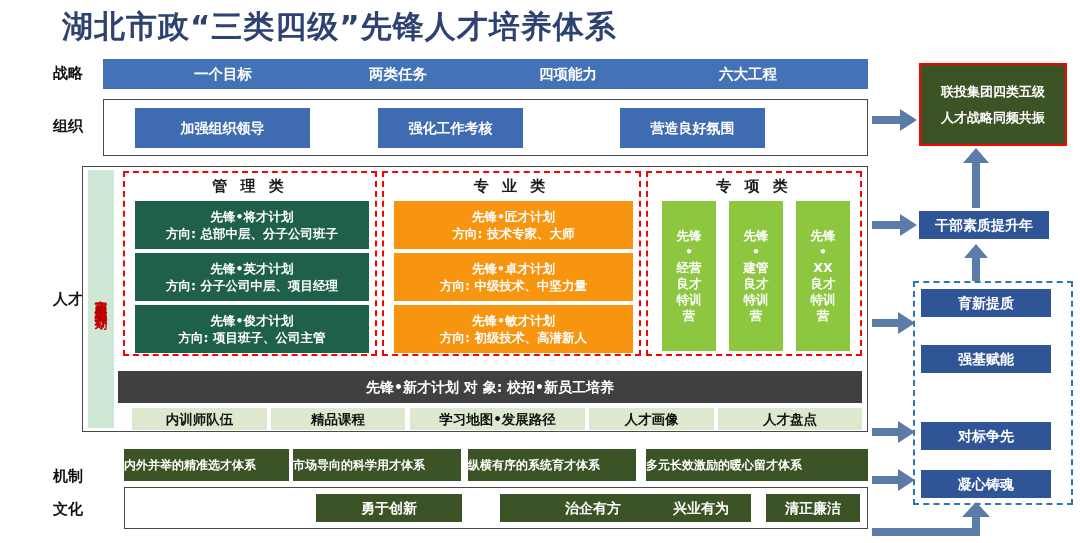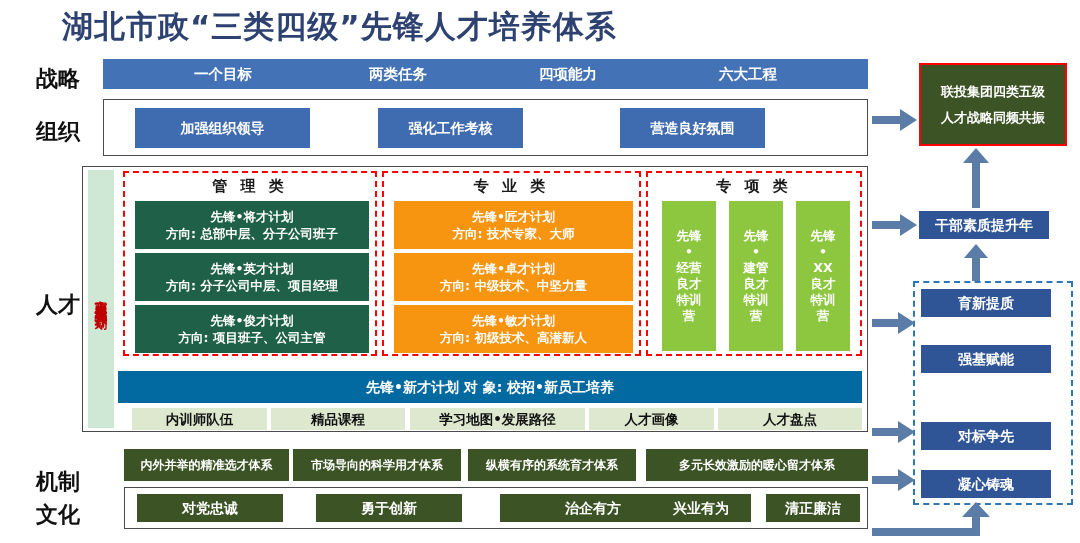--- a/index.html
+++ b/index.html
@@ -29,24 +29,24 @@
     font-size: 31px;
     font-weight: bold;
     color: #2e4272;
     letter-spacing: 1px;
     white-space: nowrap;
   }
 
   
   .rowlabel {
     position: absolute;
-    left: 18px;
+    left: 28px;
     width: 80px;
     text-align: center;
-    font-size: 22px;
+    font-size: 15px;
     font-weight: bold;
     color: #111111;
   }
 
   
   .panel {
     position: absolute;
     background: #ffffff;
     border: 1px solid #4a4a4a;
     box-sizing: border-box;
@@ -176,21 +176,21 @@
   }
   .spec-col span { display: block; }
 
   
   .newtalent-bar {
     position: absolute;
     left: 118px;
     top: 371px;
     width: 744px;
     height: 32px;
-    background: #0369a1;
+    background: #404040;
     color: #ffffff;
     font-size: 14px;
     font-weight: bold;
     line-height: 32px;
     text-align: center;
     box-sizing: border-box;
     white-space: nowrap;
   }
 
   
@@ -210,21 +210,20 @@
   
   .mech-box {
     position: absolute;
     top: 449px;
     height: 32px;
     line-height: 32px;
     background: #3c5425;
     color: #ffffff;
     font-size: 12px;
     font-weight: bold;
-    text-align: center;
     white-space: nowrap;
   }
 
   
   .culture-panel {
     left: 124px;
     top: 487px;
     width: 744px;
     height: 42px;
   }
@@ -380,21 +379,20 @@
   <div class="support-tile" style="left:410px;width:175px;">学习地图•发展路径</div>
   <div class="support-tile" style="left:589px;width:125px;">人才画像</div>
   <div class="support-tile" style="left:718px;width:144px;">人才盘点</div>
 
   <div class="mech-box" style="left:124px;width:165px;">内外并举的精准选才体系</div>
   <div class="mech-box" style="left:293px;width:168px;">市场导向的科学用才体系</div>
   <div class="mech-box" style="left:468px;width:168px;">纵横有序的系统育才体系</div>
   <div class="mech-box" style="left:646px;width:222px;">多元长效激励的暖心留才体系</div>
 
   <div class="panel culture-panel"></div>
-  <div class="culture-box" style="left:137px;width:146px;">对党忠诚</div>
   <div class="culture-box" style="left:316px;width:146px;">勇于创新</div>
   <div class="culture-box" style="left:500px;width:116px;padding-left:35px;">治企有方</div>
   <div class="culture-box" style="left:651px;width:100px;">兴业有为</div>
   <div class="culture-box" style="left:766px;width:94px;">清正廉洁</div>
 
   <div class="vision-box">
     <span>联投集团四类五级</span>
     <span>人才战略同频共振</span>
   </div>
 

